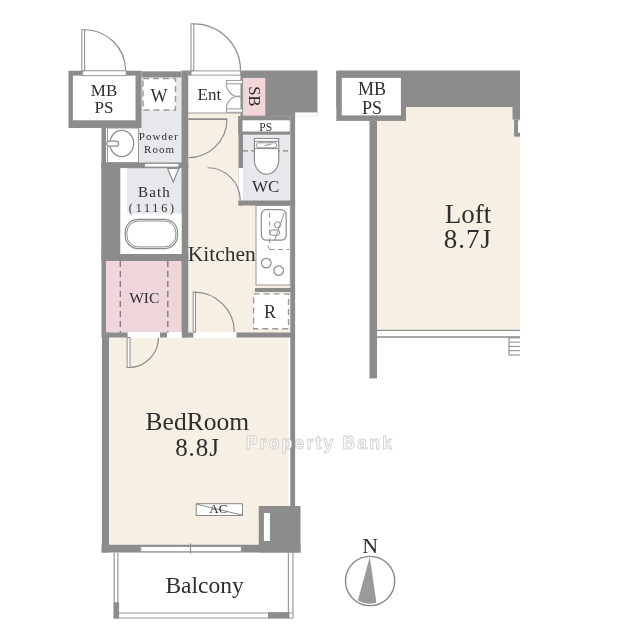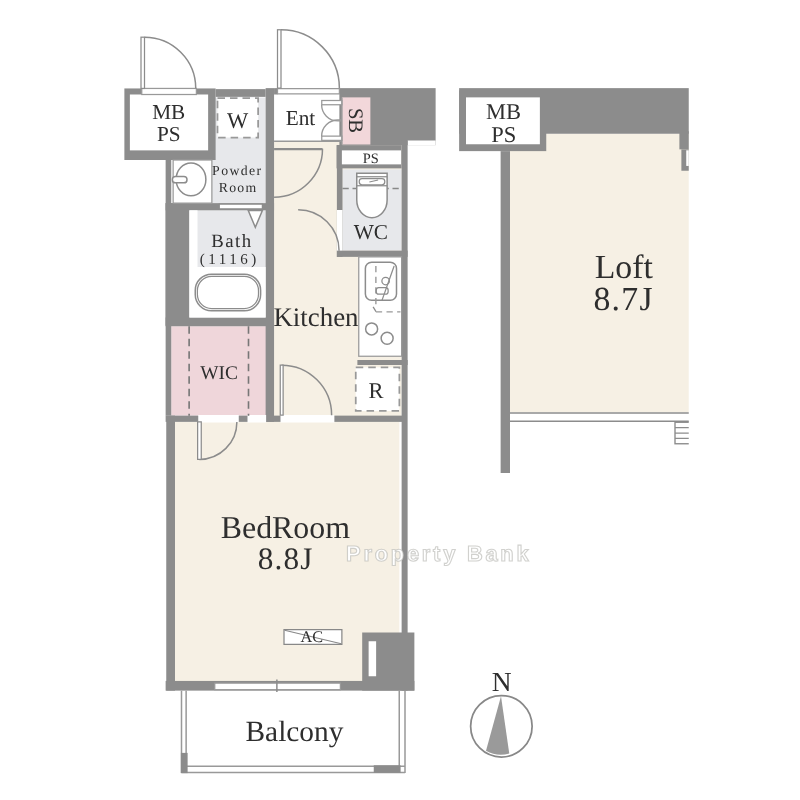--- a/index.html
+++ b/index.html
@@ -1,16 +1,16 @@
 <!DOCTYPE html>
 <html><head>
 <meta charset="utf-8">
 <style>
 html,body{margin:0;padding:0;background:#fff;}
-#c{width:520px;height:640px;position:relative;overflow:hidden;padding-left:31px;}
+#c{width:520px;height:640px;position:relative;overflow:hidden;}
 text{font-family:"Liberation Serif",serif;fill:#2e2e2e;}
 .wm{font-family:"Liberation Sans",sans-serif;font-weight:bold;}
 </style>
 </head>
 <body>
 <div id="c">
 <svg width="640" height="640" viewBox="0 0 640 640">
 <rect x="0" y="0" width="640" height="640" fill="#ffffff"></rect>
 
 <rect x="188.25" y="113" width="102.05" height="224.5" fill="#f6f0e4"></rect>

